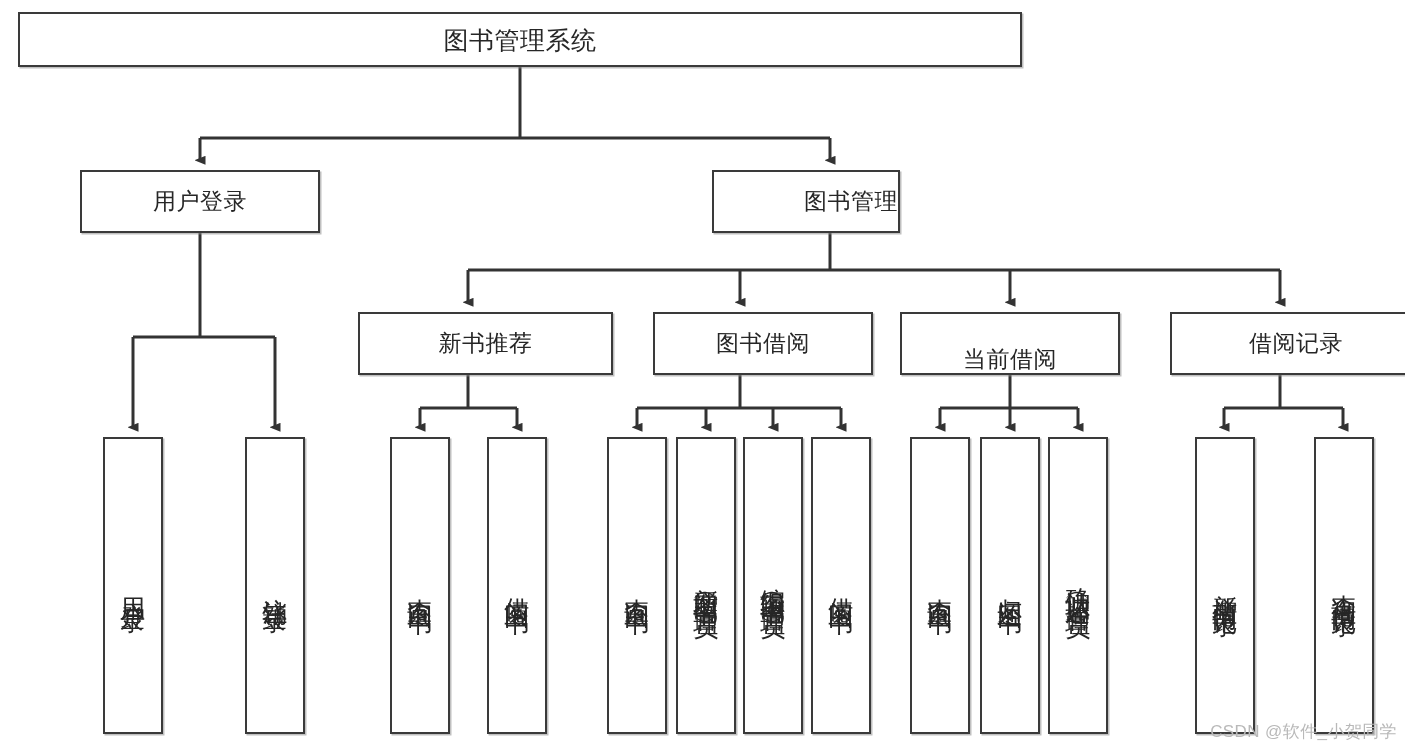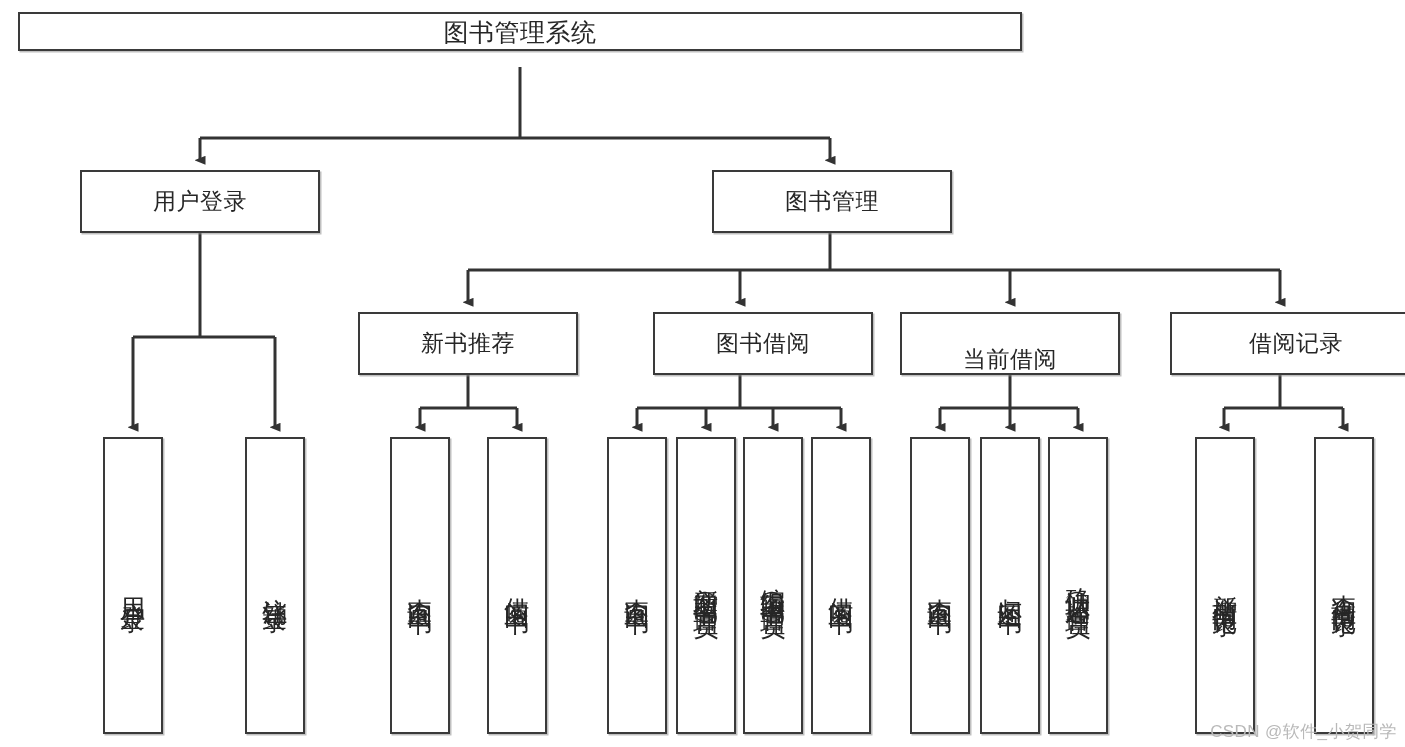--- a/index.html
+++ b/index.html
@@ -106,32 +106,32 @@
       <path d="M1010,408 L1010,427" marker-end="url(#arr)"></path>
       <path d="M1078,408 L1078,427" marker-end="url(#arr)"></path>
 
       <path d="M1280,375 L1280,408"></path>
       <path d="M1224,408 L1343,408"></path>
       <path d="M1224,408 L1224,427" marker-end="url(#arr)"></path>
       <path d="M1343,408 L1343,427" marker-end="url(#arr)"></path>
     </g>
   </svg>
 
-  <div class="node h root" style="left:18px;top:12px;width:1004px;height:39px;">
+  <div class="node h root" style="left:18px;top:12px;width:1004px;height:55px;">
     <span class="label">图书管理系统</span>
   </div>
 
   <div class="node h" style="left:80px;top:170px;width:240px;height:63px;">
     <span class="label">用户登录</span>
   </div>
-  <div class="node h" style="left:712px;top:170px;width:240px;height:63px;">
+  <div class="node h" style="left:712px;top:170px;width:188px;height:63px;justify-content:flex-end;">
     <span class="label">图书管理</span>
   </div>
 
-  <div class="node h" style="left:358px;top:312px;width:220px;height:63px;font-family:Liberation Serif, serif;">
+  <div class="node h" style="left:358px;top:312px;width:255px;height:63px;font-family:Liberation Serif, serif;">
     <span class="label">新书推荐</span>
   </div>
   <div class="node h" style="left:630px;top:312px;width:220px;height:63px;margin-left:23px;">
     <span class="label">图书借阅</span>
   </div>
   <div class="node h" style="left:900px;top:312px;width:220px;height:63px;align-items:flex-end;">
     <span class="label">当前借阅</span>
   </div>
   <div class="node h" style="left:1170px;top:312px;width:252px;height:63px;">
     <span class="label">借阅记录</span>

